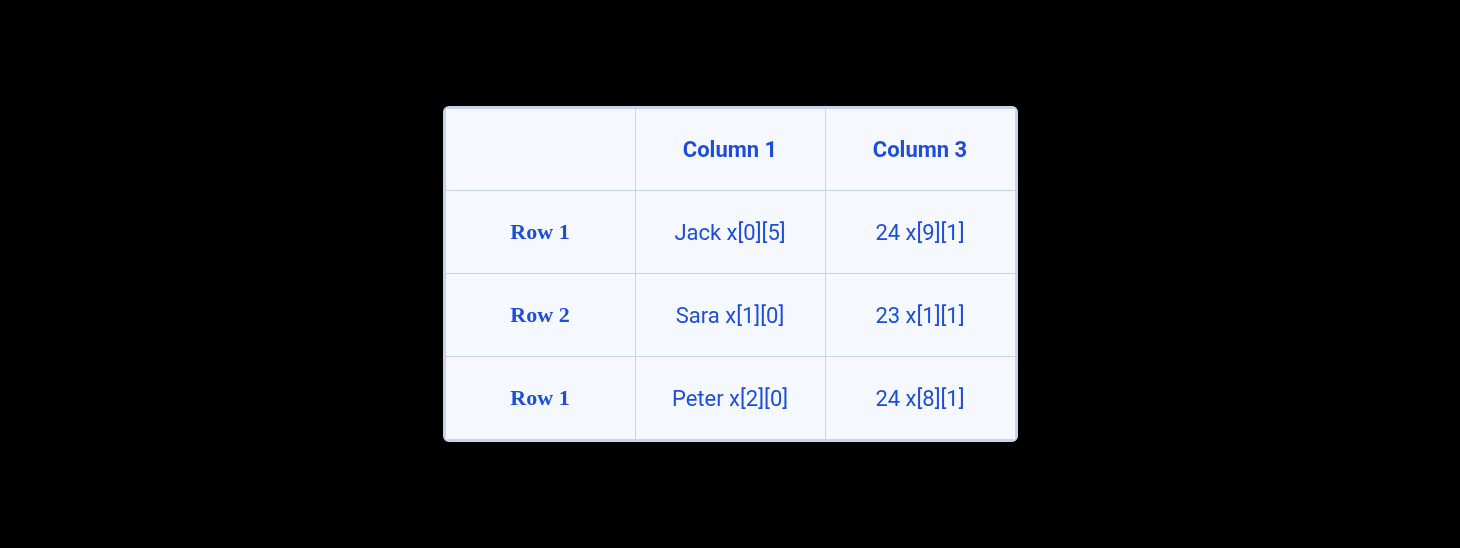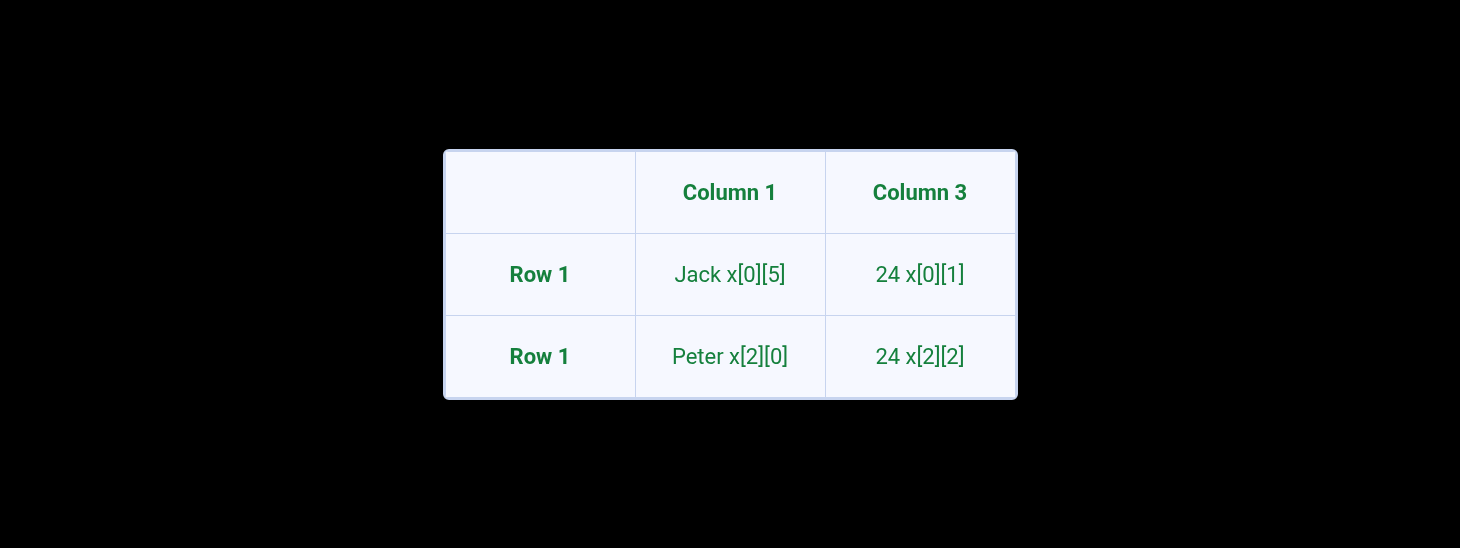--- a/index.html
+++ b/index.html
@@ -23,29 +23,30 @@
       overflow: hidden;
     }
     table {
       border-collapse: collapse;
     }
     th, td {
       border: 1px solid #c7d4ef;
       padding: 28px 36px;
       text-align: center;
       font-size: 22px;
-      color: #15803d;
+      color: #1d4ed8;
       background: #f6f8ff;
       min-width: 190px;
     }
     th {
       font-weight: 700;
     }
     .row-header {
       font-weight: 700;
+      font-family: Liberation Serif, serif;
     }
     .corner-cell {
       min-width: 190px;
     }
   </style>
 </head>
 <body>
 
 <div class="table-container">
   <table>
@@ -53,22 +54,27 @@
       <tr>
         <th class="corner-cell"></th>
         <th>Column 1</th>
         <th>Column 3</th>
       </tr>
     </thead>
     <tbody>
       <tr>
         <td class="row-header">Row 1</td>
         <td>Jack x[0][5]</td>
-        <td>24 x[0][1]</td>
+        <td>24 x[9][1]</td>
+      </tr>
+      <tr>
+        <td class="row-header">Row 2</td>
+        <td>Sara x[1][0]</td>
+        <td>23 x[1][1]</td>
       </tr>
       <tr>
         <td class="row-header">Row 1</td>
         <td>Peter x[2][0]</td>
-        <td>24 x[2][2]</td>
+        <td>24 x[8][1]</td>
       </tr>
     </tbody>
   </table>
 </div>
 
 </body></html>

